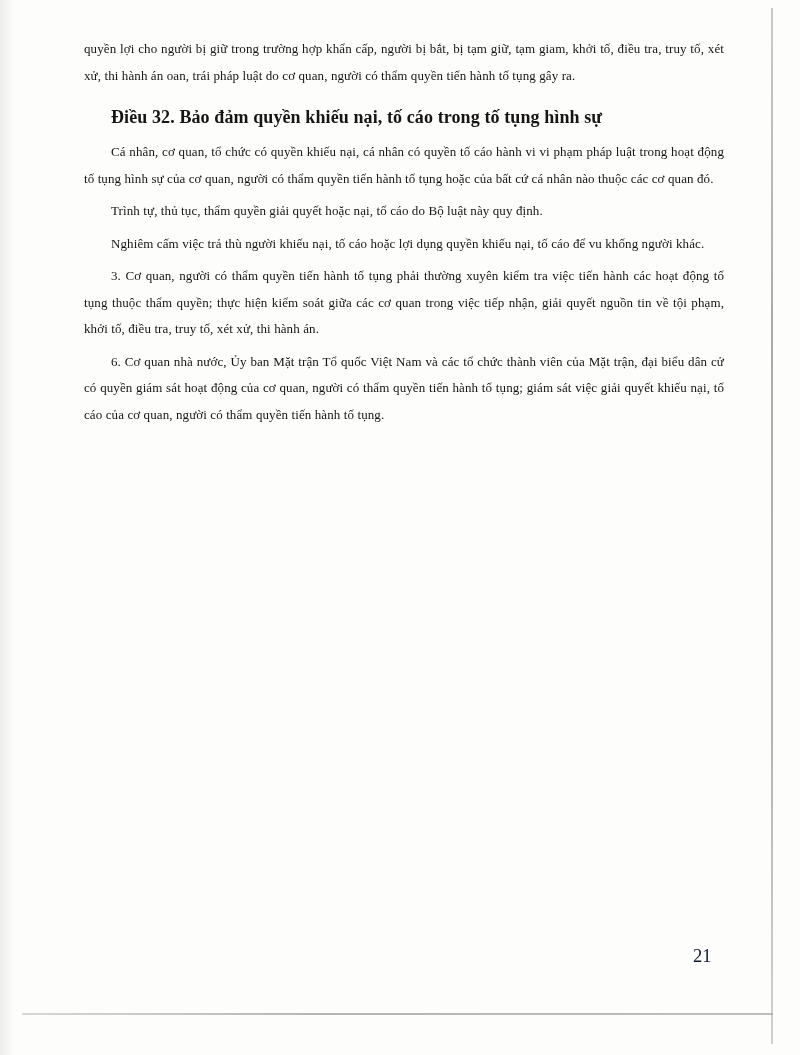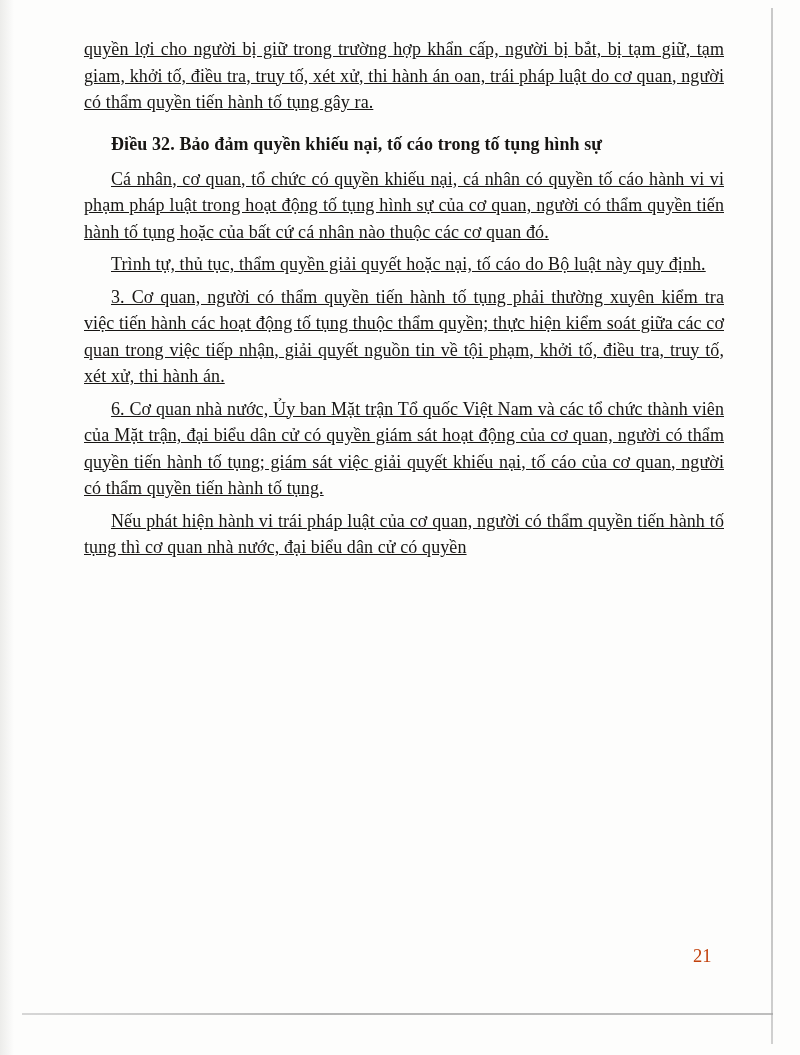--- a/index.html
+++ b/index.html
@@ -20,46 +20,45 @@
     background: #fdfdfc;
     color: #171513;
   }
   .content {
     position: absolute;
     left: 84px;
     top: 36px;
     width: 640px;
   }
   .para {
-    font-size: 18px;
+    font-size: 13px;
     line-height: 26.5px;
     text-align: justify;
     text-indent: 27px;
     margin: 0 0 6px 0;
     letter-spacing: 0.1px;
-    text-decoration: underline;
   }
   .para.continuation {
     text-indent: 0;
   }
   .heading {
     font-size: 18px;
     line-height: 27px;
     font-weight: 700;
     text-indent: 27px;
     text-align: left;
     margin: 15px 0 8px 0;
     letter-spacing: 0.1px;
   }
   .page-number {
     position: absolute;
     left: 693px;
     top: 946px;
     font-size: 18.5px;
-    color: #c2410c;
+    color: #0f172a;
   }
   
   .scan-line-right {
     position: absolute;
     right: 27px;
     top: 8px;
     width: 2px;
     height: 1036px;
     background: linear-gradient(to bottom, #b9b9b9, #8f8f8f 30%, #9c9c9c 70%, #c2c2c2);
     opacity: 0.75;
@@ -87,23 +86,23 @@
 
 <div class="scan-page">
 
   <div class="scan-shade-left"></div>
 
   <div class="content">
     <p class="para continuation">quyền lợi cho người bị giữ trong trường hợp khẩn cấp, người bị bắt, bị tạm giữ, tạm giam, khởi tố, điều tra, truy tố, xét xử, thi hành án oan, trái pháp luật do cơ quan, người có thẩm quyền tiến hành tố tụng gây ra.</p>
     <h3 class="heading">Điều 32. Bảo đảm quyền khiếu nại, tố cáo trong tố tụng hình sự</h3>
     <p class="para">Cá nhân, cơ quan, tổ chức có quyền khiếu nại, cá nhân có quyền tố cáo hành vi vi phạm pháp luật trong hoạt động tố tụng hình sự của cơ quan, người có thẩm quyền tiến hành tố tụng hoặc của bất cứ cá nhân nào thuộc các cơ quan đó.</p>
     <p class="para">Trình tự, thủ tục, thẩm quyền giải quyết hoặc nại, tố cáo do Bộ luật này quy định.</p>
+    <p class="para">Nghiêm cấm việc trả thù người khiếu nại, tố cáo hoặc lợi dụng quyền khiếu nại, tố cáo để vu khống người khác.</p>
     <p class="para">3. Cơ quan, người có thẩm quyền tiến hành tố tụng phải thường xuyên kiểm tra việc tiến hành các hoạt động tố tụng thuộc thẩm quyền; thực hiện kiểm soát giữa các cơ quan trong việc tiếp nhận, giải quyết nguồn tin về tội phạm, khởi tố, điều tra, truy tố, xét xử, thi hành án.</p>
     <p class="para">6. Cơ quan nhà nước, Ủy ban Mặt trận Tổ quốc Việt Nam và các tổ chức thành viên của Mặt trận, đại biểu dân cử có quyền giám sát hoạt động của cơ quan, người có thẩm quyền tiến hành tố tụng; giám sát việc giải quyết khiếu nại, tố cáo của cơ quan, người có thẩm quyền tiến hành tố tụng.</p>
-    <p class="para">Nếu phát hiện hành vi trái pháp luật của cơ quan, người có thẩm quyền tiến hành tố tụng thì cơ quan nhà nước, đại biểu dân cử có quyền</p>
   </div>
 
   <div class="page-number">21</div>
 
   <div class="scan-line-right"></div>
   <div class="scan-line-bottom"></div>
 
 </div>
 
 </body></html>

